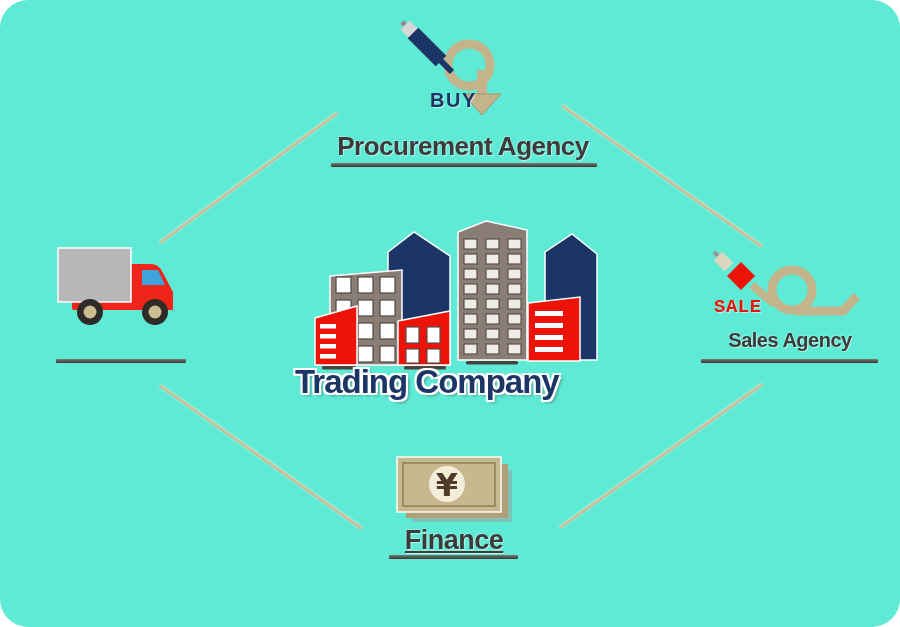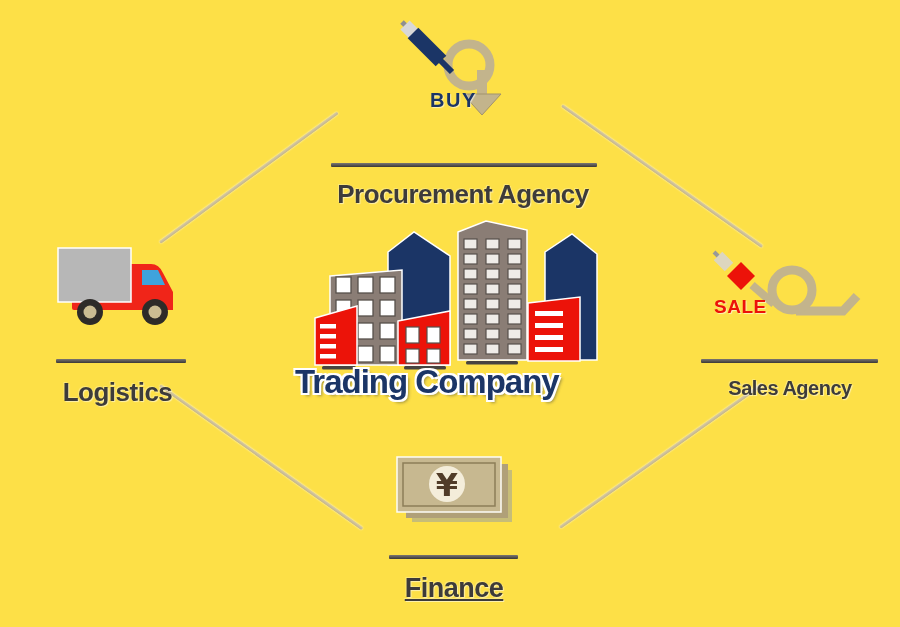--- a/index.html
+++ b/index.html
@@ -1,28 +1,28 @@
 <!DOCTYPE html>
 <html style="--navy: #1b3566; --red: #ec1309; --tan: #c3b48c; --tan-light: #d8cca6; --taupe: #8a7d75; --label-gray: #3d3b3a; --underline-gray: #3b3936; --truck-red: #f02519; --cargo-gray: #b7b7b7; --window-blue: #3fa3dc; --wheel-hub: #cbbc92; --note-face: #c7b890; --note-back: #b0a078; --note-circle: #f4edda; --yen-brown: #513c28;"><head>
 <meta charset="utf-8">
 <style>
   html,body{margin:0;padding:0;}
   body{background:#fff;font-family:"Liberation Sans","DejaVu Sans",sans-serif;}
-  .canvas{position:relative;width:900px;height:627px;background:#fde047;overflow:hidden;}
+  .canvas{position:relative;width:900px;height:627px;background:#5eead4;overflow:hidden;border-radius:28px;}
 
   
   .connector{position:absolute;height:3px;background:linear-gradient(to bottom,var(--tan-light,#d8cca6),var(--tan,#c3b48c));transform-origin:left center;border-radius:2px;box-shadow:0 0 2px rgba(255,255,255,.9);}
 
   
-  .node-label{position:absolute;text-align:center;font-weight:800;color:var(--label-gray,#3d3b3a);text-shadow:1px 1px 1px rgba(255,255,255,.55), -1px -1px 0 rgba(255,255,255,.25);letter-spacing:-0.5px;white-space:nowrap;margin-top:48px;}
+  .node-label{position:absolute;text-align:center;font-weight:800;color:var(--label-gray,#3d3b3a);text-shadow:1px 1px 1px rgba(255,255,255,.55), -1px -1px 0 rgba(255,255,255,.25);letter-spacing:-0.5px;white-space:nowrap;}
   .underline{position:absolute;height:4px;background:linear-gradient(to bottom,#7b7772,var(--underline-gray,#3b3936));border-radius:1px;}
 
   .tag{position:absolute;font-weight:800;white-space:nowrap;}
   .tag-buy{color:var(--navy,#1b3566);font-size:20px;letter-spacing:1.5px;text-shadow:1px 1px 1px rgba(255,255,255,.6);}
-  .tag-sale{color:var(--red,#e8140f);font-size:19px;letter-spacing:.5px;text-shadow:1px 1px 1px rgba(255,255,255,.6);}
+  .tag-sale{color:var(--red,#e8140f);font-size:19px;letter-spacing:.5px;text-shadow:1px 1px 1px rgba(255,255,255,.6);font-family:Liberation Mono, monospace;}
 
   .center-title{position:absolute;left:295px;top:363px;width:320px;text-align:left;font-weight:800;font-size:33px;letter-spacing:-1px;color:var(--navy,#1d3a70);white-space:nowrap;
     text-shadow:-2px -2px 0 #fff,2px -2px 0 #fff,-2px 2px 0 #fff,2px 2px 0 #fff,3px 3px 3px rgba(60,60,60,.45);}
 
   .icon{position:absolute;}
 </style>
 </head>
 <body>
 
 <div class="canvas">
@@ -48,21 +48,20 @@
   <svg class="icon" style="left:56px;top:246px;" width="122" height="82" viewBox="0 0 122 82">
     <rect x="16" y="54" width="101" height="10" rx="2" style="fill:var(--truck-red,#f02519)"></rect>
     <path d="M 75 18 L 95 18 Q 103 18 107 27 L 117 46 L 117 64 L 75 64 Z" style="fill:var(--truck-red,#f02519)"></path>
     <rect x="2" y="2" width="73" height="54" style="fill:var(--cargo-gray,#b7b7b7)" stroke="#ffffff" stroke-width="1.5"></rect>
     <path d="M 86 24 L 102 24 L 109 39 L 86 39 Z" style="fill:var(--window-blue,#3fa3dc)"></path>
     <circle cx="34" cy="66" r="13" fill="#2e2b28"></circle>
     <circle cx="34" cy="66" r="6.5" style="fill:var(--wheel-hub,#cbbc92)"></circle>
     <circle cx="99" cy="66" r="13" fill="#2e2b28"></circle>
     <circle cx="99" cy="66" r="6.5" style="fill:var(--wheel-hub,#cbbc92)"></circle>
   </svg>
-  <div class="node-label" style="left:40px;top:329px;width:155px;font-size:26px;">Logistics</div>
   <div class="underline" style="left:56px;top:359px;width:130px;"></div>
 
   <svg class="icon" style="left:706px;top:248px;" width="155" height="78" viewBox="0 0 155 78">
     <path d="M 90 63 L 137 63 L 151 48" fill="none" style="stroke:var(--tan,#c3b48c)" stroke-width="9"></path>
     <circle cx="86" cy="42" r="20" fill="none" style="stroke:var(--tan,#c3b48c)" stroke-width="9"></circle>
     <line x1="46" y1="37" x2="68" y2="56" style="stroke:var(--tan,#c3b48c)" stroke-width="8"></line>
     <line x1="8" y1="4" x2="13" y2="9" stroke="#999999" stroke-width="4"></line>
     <line x1="12" y1="8" x2="23" y2="19" stroke="#ddd6bf" stroke-width="12"></line>
     <polygon points="35,14 49,28 35,42 21,28" style="fill:var(--red,#ec1309)"></polygon>
   </svg>

